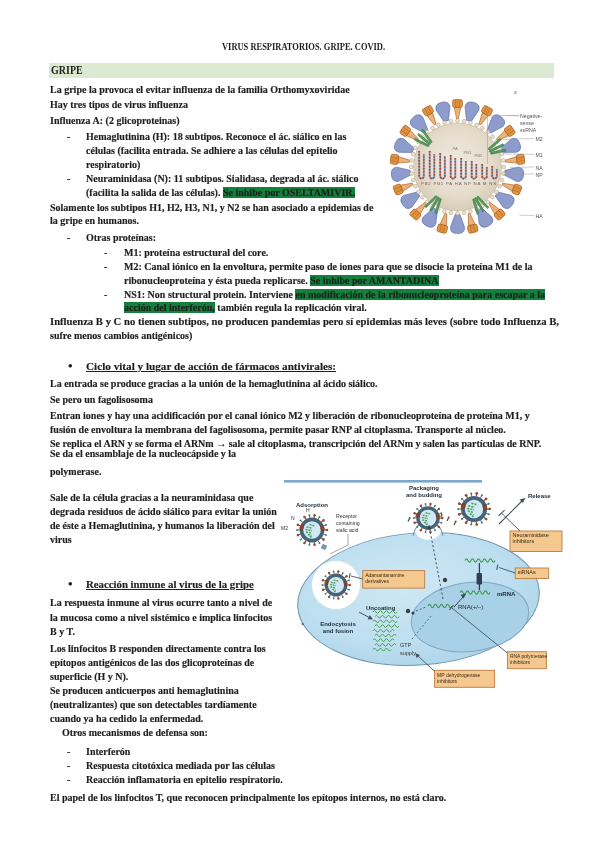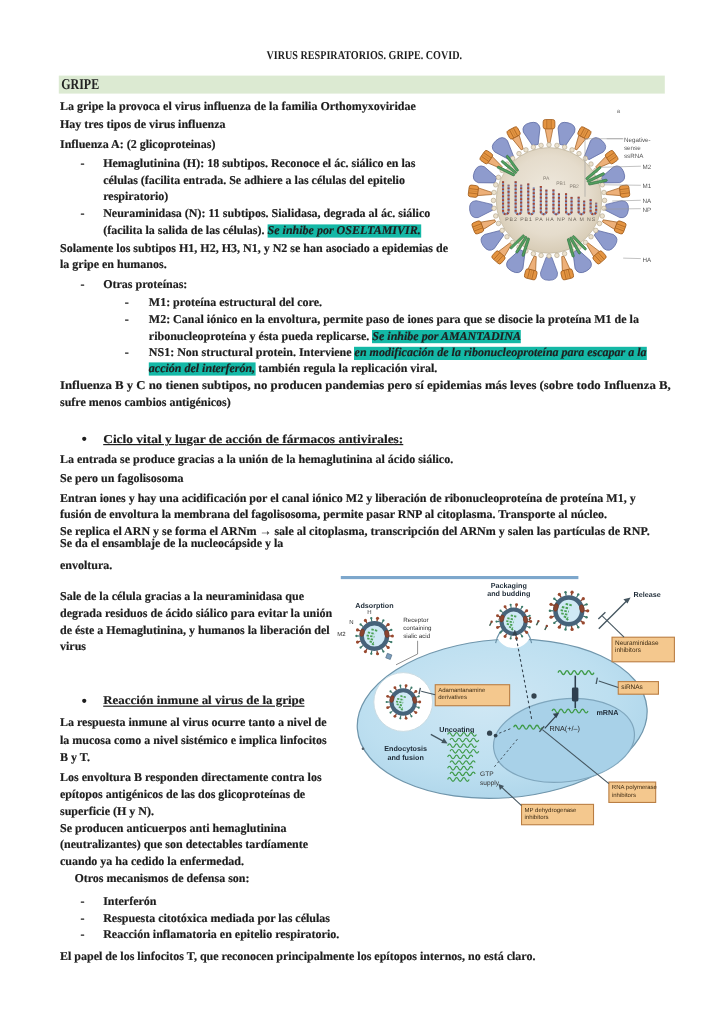--- a/index.html
+++ b/index.html
@@ -1,28 +1,28 @@
 <!DOCTYPE html>
 <html><head><meta charset="utf-8">
 <style>
   html,body { margin:0; padding:0; }
   body { width:600px; height:848px; background:#ffffff; position:relative; overflow:hidden;
          font-family:"Liberation Serif",serif; }
   .abs { position:absolute; }
   .ln { position:absolute; white-space:nowrap; font-size:10px; font-weight:bold;
         color:#1e1e1e; line-height:13px; -webkit-text-stroke:0.15px #1e1e1e; }
-  .hl { background:#14b8a6;font-style:italic; }
+  .hl { background:#15803d; }
   .hd { position:absolute; white-space:nowrap; font-size:10px; font-weight:bold; color:#1e1e1e;
         line-height:13px; text-decoration:underline; -webkit-text-stroke:0.15px #1e1e1e; }
 </style></head>
 <body>
   <div class="abs" style="left:222px;top:40.5px;font-size:10px;font-weight:bold;color:#1e1e1e;white-space:nowrap;transform:scaleX(0.845);transform-origin:0 0;">VIRUS RESPIRATORIOS. GRIPE. COVID.</div>
   <div class="abs" style="left:48.7px;top:62.5px;width:505.3px;height:15px;background:#dcead2;"></div>
   <div class="abs" style="left:51px;top:61px;font-size:12.5px;font-weight:bold;color:#232323;white-space:nowrap;transform:scaleX(0.8);transform-origin:0 0;line-height:18px;">GRIPE</div>
-<div class="ln" style="left:50px;top:82.6px">La gripe la provoca el virus influenza de la familia Orthomyxoviridae</div>
+<div class="ln" style="left:50px;top:82.6px">La gripe la provoca el evitar influenza de la familia Orthomyxoviridae</div>
 <div class="ln" style="left:50px;top:98.1px">Hay tres tipos de virus influenza</div>
 <div class="ln" style="left:50px;top:113.6px">Influenza A: (2 glicoproteinas)</div>
 <div class="ln" style="left:67px;top:130.1px">-</div>
 <div class="ln" style="left:86px;top:130.1px">Hemaglutinina (H): 18 subtipos. Reconoce  el ác. siálico en las</div>
 <div class="ln" style="left:86px;top:144.1px">células (facilita entrada. Se adhiere a las células del epitelio</div>
 <div class="ln" style="left:86px;top:158.1px">respiratorio)</div>
 <div class="ln" style="left:67px;top:172.1px">-</div>
 <div class="ln" style="left:86px;top:172.1px">Neuraminidasa (N): 11 subtipos. Sialidasa, degrada al ác. siálico</div>
 <div class="ln" style="left:86px;top:186.1px">(facilita la salida de las células). <span class="hl">Se inhibe por OSELTAMIVIR.</span></div>
 <div class="ln" style="left:50px;top:200.6px">Solamente los subtipos H1, H2, H3, N1, y N2 se han asociado a epidemias de</div>
@@ -38,29 +38,29 @@
 <div class="ln" style="left:124px;top:287.6px">NS1: Non structural protein. Interviene <span class="hl">en modificación de la ribonucleoproteína para escapar a la</span></div>
 <div class="ln" style="left:124px;top:301.1px"><span class="hl">acción del interferón,</span> también regula la replicación viral.</div>
 <div class="ln" style="left:50px;top:315.1px;transform:scaleX(1.065);transform-origin:0 0">Influenza B y C no tienen subtipos, no producen pandemias pero sí epidemias más leves (sobre todo Influenza B,</div>
 <div class="ln" style="left:50px;top:329.1px">sufre menos cambios antigénicos)</div>
 <div class="ln" style="left:50px;top:377.1px">La entrada se produce gracias a la unión de la hemaglutinina al ácido siálico.</div>
 <div class="ln" style="left:50px;top:393.1px">Se pero un fagolisosoma</div>
 <div class="ln" style="left:50px;top:408.6px">Entran iones y hay una acidificación por el canal iónico M2 y liberación de ribonucleoproteína de proteína M1, y</div>
 <div class="ln" style="left:50px;top:422.6px">fusión de envoltura la membrana del fagolisosoma, permite pasar RNP al citoplasma. Transporte al núcleo.</div>
 <div class="ln" style="left:50px;top:437.1px">Se replica el ARN y se forma el ARNm → sale al citoplasma,  transcripción del ARNm y salen las partículas de RNP.</div>
 <div class="ln" style="left:50px;top:447px">Se da el ensamblaje de la nucleocápside y la</div>
-<div class="ln" style="left:50px;top:464.6px">envoltura.</div>
+<div class="ln" style="left:50px;top:464.6px">polymerase.</div>
 <div class="ln" style="left:50px;top:490.6px">Sale de la célula gracias a la neuraminidasa que</div>
 <div class="ln" style="left:50px;top:504.6px">degrada residuos de ácido siálico para evitar la unión</div>
 <div class="ln" style="left:50px;top:518.6px">de éste a Hemaglutinina, y humanos la liberación del</div>
 <div class="ln" style="left:50px;top:532.6px">virus</div>
 <div class="ln" style="left:50px;top:596.1px">La respuesta inmune al virus ocurre tanto a nivel de</div>
 <div class="ln" style="left:50px;top:610.6px">la mucosa como a nivel sistémico e implica linfocitos</div>
 <div class="ln" style="left:50px;top:625.1px">B y T.</div>
-<div class="ln" style="left:50px;top:641.6px">Los envoltura B responden directamente contra los</div>
+<div class="ln" style="left:50px;top:641.6px">Los linfocitos B responden directamente contra los</div>
 <div class="ln" style="left:50px;top:656.1px">epítopos antigénicos de las dos glicoproteínas de</div>
 <div class="ln" style="left:50px;top:670.1px">superficie (H y N).</div>
 <div class="ln" style="left:50px;top:684.1px">Se producen anticuerpos anti hemaglutinina</div>
 <div class="ln" style="left:50px;top:698.1px">(neutralizantes) que son detectables tardíamente</div>
 <div class="ln" style="left:50px;top:712.1px">cuando ya ha cedido la enfermedad.</div>
 <div class="ln" style="left:62px;top:726.1px">Otros mecanismos de defensa son:</div>
 <div class="ln" style="left:67px;top:744.6px">-</div>
 <div class="ln" style="left:86px;top:744.6px">Interferón</div>
 <div class="ln" style="left:67px;top:758.6px">-</div>
 <div class="ln" style="left:86px;top:758.6px">Respuesta citotóxica mediada por las células</div>

